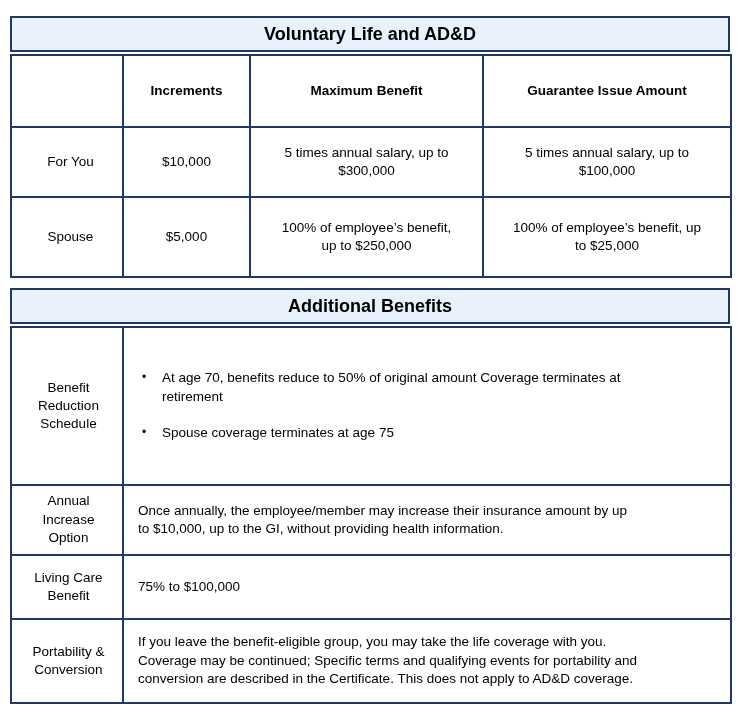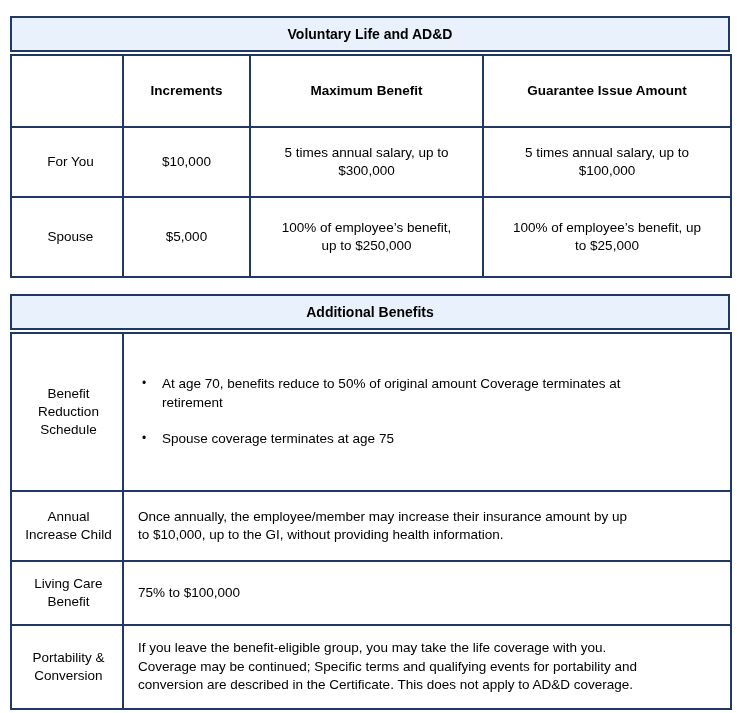--- a/index.html
+++ b/index.html
@@ -23,29 +23,29 @@
   }
   .band {
     box-sizing: border-box;
     width: 720px;
     height: 36px;
     border: 2px solid var(--border-color);
     background: var(--band-bg);
     display: flex;
     align-items: center;
     justify-content: center;
-    font-size: 14px;
+    font-size: 18px;
     font-weight: bold;
     margin-bottom: 2px;
   }
   table {
     border-collapse: collapse;
     table-layout: fixed;
     width: 720px;
-    margin-bottom: 16px;
+    margin-bottom: 10px;
   }
   td {
     box-sizing: border-box;
     border: 2px solid var(--border-color);
     font-size: 13.5px;
     line-height: 1.35;
     vertical-align: middle;
     background: #ffffff;
     overflow: hidden;
   }
@@ -147,21 +147,21 @@
 retirement</span>
           </div>
           <div class="bullet-item">
             <span class="bullet">•</span>
             <span class="bullet-text">Spouse coverage terminates at age 75</span>
           </div>
         </div>
       </td>
     </tr>
     <tr class="r-aio">
-      <td class="lbl">Annual Increase Child</td>
+      <td class="lbl">Annual Increase Option</td>
       <td class="content">Once annually, the employee/member may increase their insurance amount by up
 to $10,000, up to the GI, without providing health information.</td>
     </tr>
     <tr class="r-lcb">
       <td class="lbl">Living Care Benefit</td>
       <td class="content">75% to $100,000</td>
     </tr>
     <tr class="r-pac">
       <td class="lbl">Portability &amp; Conversion</td>
       <td class="content">If you leave the benefit-eligible group, you may take the life coverage with you.

